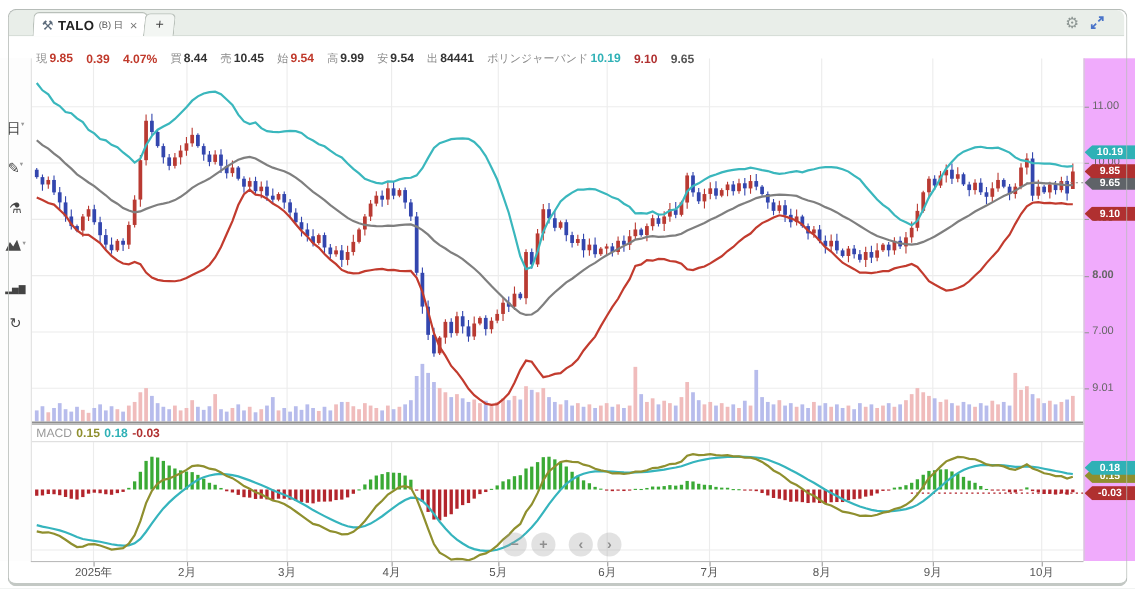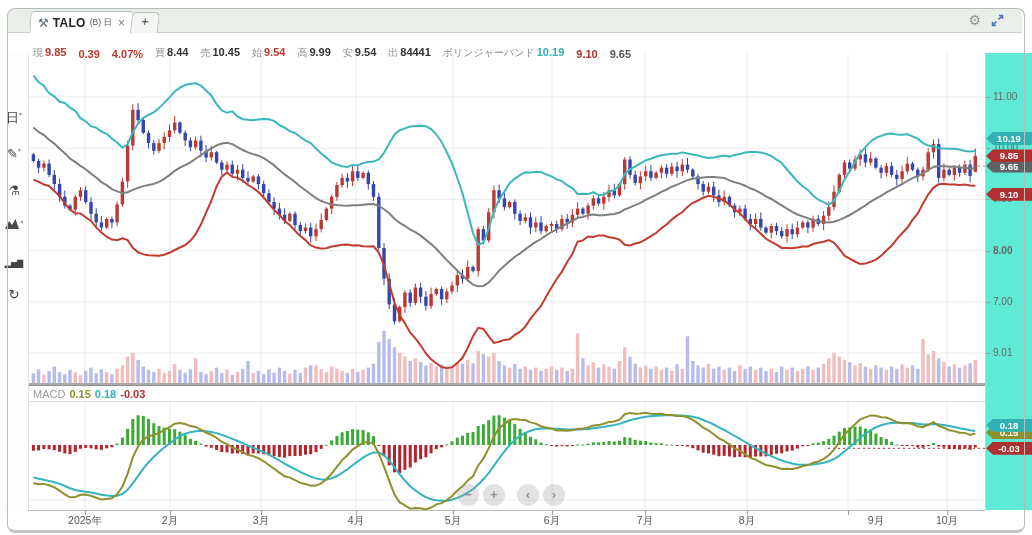--- a/index.html
+++ b/index.html
@@ -16,21 +16,21 @@
   .top-icons{position:absolute;right:18px;top:3px;display:flex;gap:10px;align-items:center;z-index:5;}
   .gear{font-size:14px;color:#8d9693;}
   .infobar{position:absolute;left:33px;top:44px;height:16px;display:flex;gap:12px;align-items:flex-end;font-size:11px;white-space:nowrap;z-index:3;}
   .infobar .lb{color:#8b8b8b;font-size:10px;margin-right:2px;}
   .infobar .vl{font-weight:bold;color:#333;}
   .sidebar{position:absolute;left:0;top:53px;width:28px;height:457px;background:#fdfdfd;border-right:1px solid #e2e2e2;z-index:4;}
   .side-item{position:absolute;left:0;width:28px;text-align:center;color:#444;cursor:pointer;}
   .side-item .g{font-size:13px;}
   .side-item .caret{font-size:6px;color:#999;vertical-align:super;}
   .chart-wrap{position:absolute;left:28px;top:53px;width:957px;height:457px;z-index:1;}
-  .right-axis{position:absolute;left:985px;top:53px;width:47px;height:457px;border-left:1px solid #cfcfcf;background:#5eead4;z-index:2;}
+  .right-axis{position:absolute;left:985px;top:53px;width:47px;height:457px;border-left:1px solid #cfcfcf;background:#f0abfc;z-index:2;}
   .ax-lab{position:absolute;left:7px;font-size:10px;color:#666;}
   .ax-lab:before{content:"";position:absolute;left:-7px;top:6px;width:4px;height:1px;background:#999;}
   .tag{position:absolute;left:0px;width:46px;height:13px;color:#fff;font-size:9.5px;font-weight:bold;line-height:13px;text-align:center;clip-path:polygon(0 50%,7px 0,100% 0,100% 100%,7px 100%);z-index:6;}
   .macd-legend{position:absolute;left:28px;top:385px;width:957px;height:17px;background:#fff;border-top:1.5px solid #8f8f8f;border-bottom:1px solid #ddd;z-index:3;display:flex;align-items:center;gap:4px;padding-left:5px;box-sizing:border-box;font-size:11px;}
   .macd-legend .lb{color:#999;}
   .macd-legend b{font-weight:bold;}
   .timeaxis{position:absolute;left:28px;top:510px;width:957px;height:18px;border-top:1px solid #bbb;background:#fff;z-index:3;}
   .t-lab{position:absolute;top:3px;font-size:10.5px;color:#555;transform:translateX(-50%);}
   .t-tick{position:absolute;top:0px;width:1px;height:4px;background:#999;}
   .controls{position:absolute;left:457px;top:484px;display:flex;gap:4px;z-index:7;}
@@ -890,21 +890,21 @@
       <div class="t-lab" style="left: 328px;">4月</div>
       <div class="t-tick" style="left: 425px;"></div>
       <div class="t-lab" style="left: 425px;">5月</div>
       <div class="t-tick" style="left: 524px;"></div>
       <div class="t-lab" style="left: 524px;">6月</div>
       <div class="t-tick" style="left: 617px;"></div>
       <div class="t-lab" style="left: 617px;">7月</div>
       <div class="t-tick" style="left: 719px;"></div>
       <div class="t-lab" style="left: 719px;">8月</div>
       <div class="t-tick" style="left: 820px;"></div>
-      <div class="t-lab" style="left: 848px;">9月</div>
+      <div class="t-lab" style="left: 820px;">9月</div>
       <div class="t-tick" style="left: 919px;"></div>
       <div class="t-lab" style="left: 919px;">10月</div>
     </div>
   <div class="controls">
       <div class="ctl">−</div>
       <div class="ctl">+</div>
       <div class="ctl gap">‹</div>
       <div class="ctl">›</div>
     </div>
 

